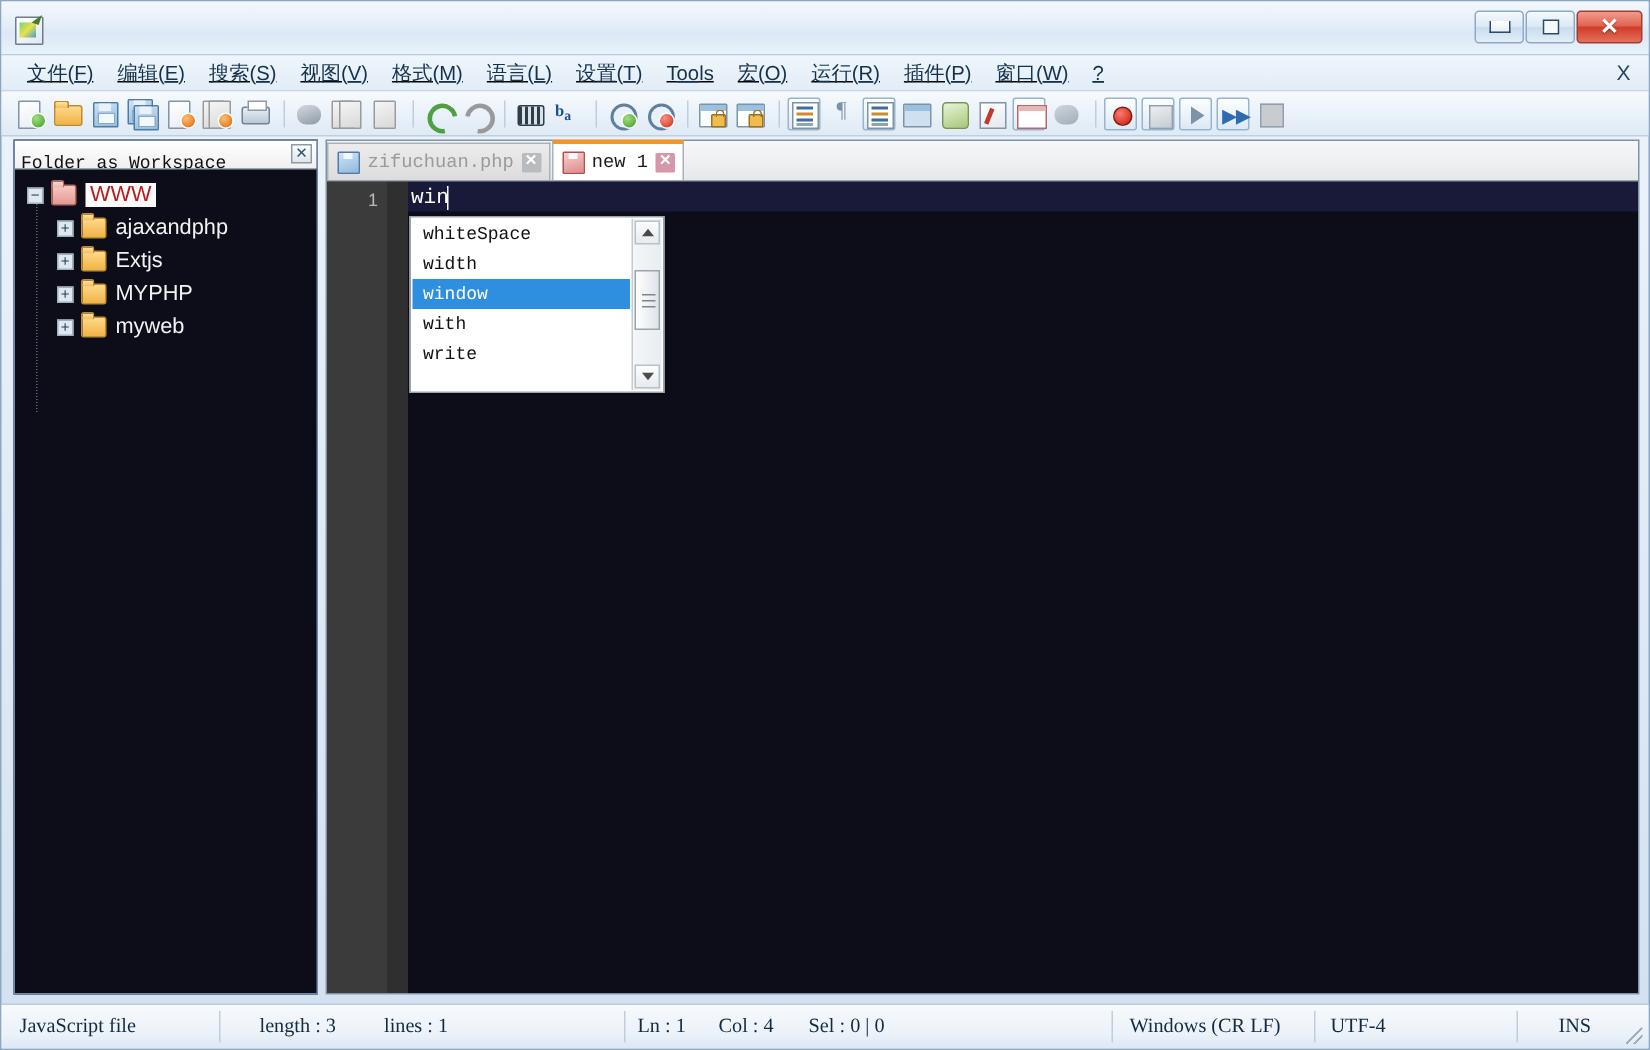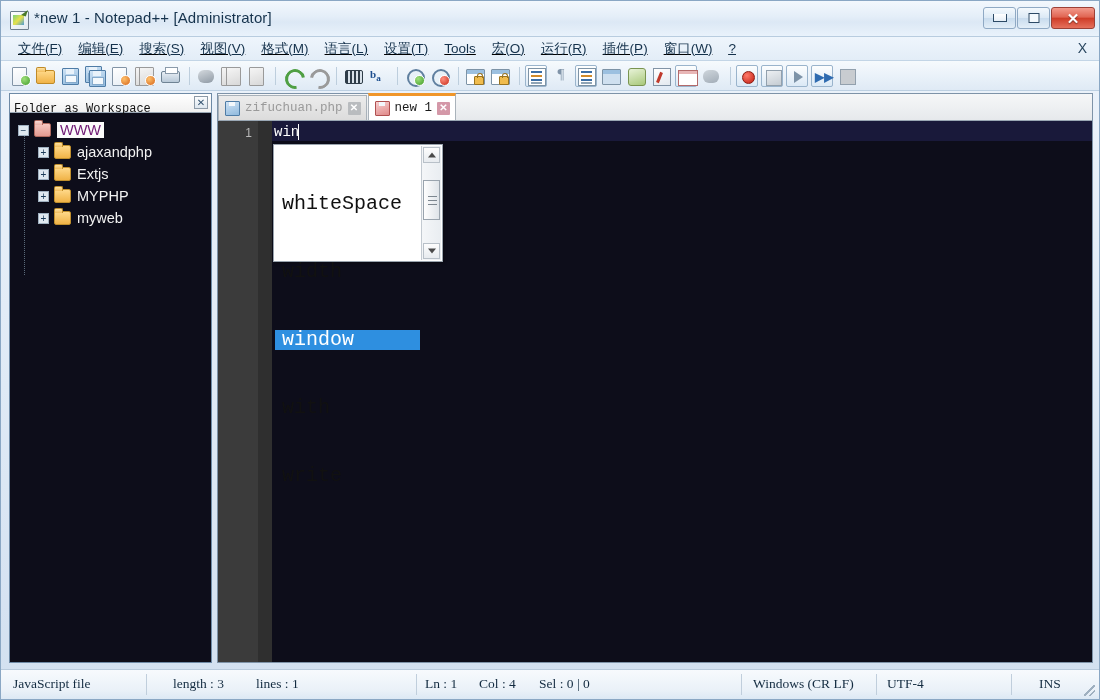--- a/index.html
+++ b/index.html
@@ -166,21 +166,21 @@
   .ficon{
     width:15px;height:12px;margin-right:6px;position:relative;flex:0 0 auto;
     background:linear-gradient(180deg,#ffd98a 0%,#f0b347 100%);
     border:1px solid #c08f2d;border-radius:1px 2px 2px 2px;
   }
   .ficon:before{content:"";position:absolute;left:-1px;top:-4px;width:7px;height:4px;
     background:linear-gradient(180deg,#ffe3a4,#f2bd5c);border:1px solid #c08f2d;border-bottom:none;border-radius:2px 2px 0 0;}
   .ficon.root{background:linear-gradient(180deg,#f6c8c2 0%,#e39a91 100%);border-color:#b06a60;}
   .ficon.root:before{background:linear-gradient(180deg,#fadcd7,#ecb0a7);border-color:#b06a60;}
   .tlabel{font-size:14.5px;color:#f2f2f2;white-space:nowrap;}
-  .tlabel.sel{background:#fbfbfb;color:#701a75;padding:0 3px;}
+  .tlabel.sel{background:#fbfbfb;color:#b91c1c;padding:0 3px;}
   .tline{position:absolute;left:14px;top:16px;width:1px;height:145px;
     background:repeating-linear-gradient(180deg,#5a6a7a 0 1px,transparent 1px 2px);}
   
   .edit-wrap{
     position:absolute;left:216px;top:92px;width:876px;height:570px;
     background:#eef1f4;border:1px solid #7e93a8;box-sizing:border-box;
   }
   .tabstrip{
     position:absolute;left:0;top:0;width:874px;height:27px;
     background:linear-gradient(180deg,#f6f7f8,#e6e9ec);
@@ -236,22 +236,22 @@
     position:absolute;left:80px;top:3px;width:1px;height:16px;background:#ffffff;
   }
   
   .ac{
     position:absolute;left:272px;top:143px;width:170px;height:118px;
     background:#ffffff;border:1px solid #9aa4ae;box-sizing:border-box;
     box-shadow:1px 1px 3px rgba(0,0,0,.35);
   }
   .ac-list{position:absolute;left:1px;top:1px;width:145px;}
   .ac-item{
-    height:20px;line-height:20px;padding-left:7px;font-size:20px;
-    font-family:"Liberation Mono",monospace;color:#111;white-space:nowrap;margin-top:48px;
+    height:20px;line-height:20px;padding-left:7px;font-size:12px;
+    font-family:"Liberation Mono",monospace;color:#111;white-space:nowrap;
   }
   .ac-item.sel{background:#2e8fe0;color:#ffffff;}
   .ac-sb{
     position:absolute;right:1px;top:1px;width:20px;height:114px;
     background:linear-gradient(90deg,#f4f6f8,#e9edf1);border-left:1px solid #c3cad1;
     box-sizing:border-box;
   }
   .sb-arrow{
     position:absolute;left:1px;width:17px;height:16px;
     background:linear-gradient(180deg,#fdfdfd,#e7ebef);border:1px solid #b8c0c8;box-sizing:border-box;
@@ -285,21 +285,20 @@
       linear-gradient(135deg,transparent 70%,#9fb0c0 70%,#9fb0c0 80%,transparent 80%);
   }
 </style>
 </head>
 <body>
 
 <div id="app">
 
   <div class="titlebar">
     <div class="app-icon"></div>
-    <div class="title-text">*new 1 - Notepad++ [Administrator]</div>
     <div class="winbtns">
       <div class="wb">
         <span class="g min-g"></span>
       </div>
       <div class="wb">
         <span class="g max-g"></span>
       </div>
       <div class="wb close">
         <span class="g close-g">✕</span>
       </div>

